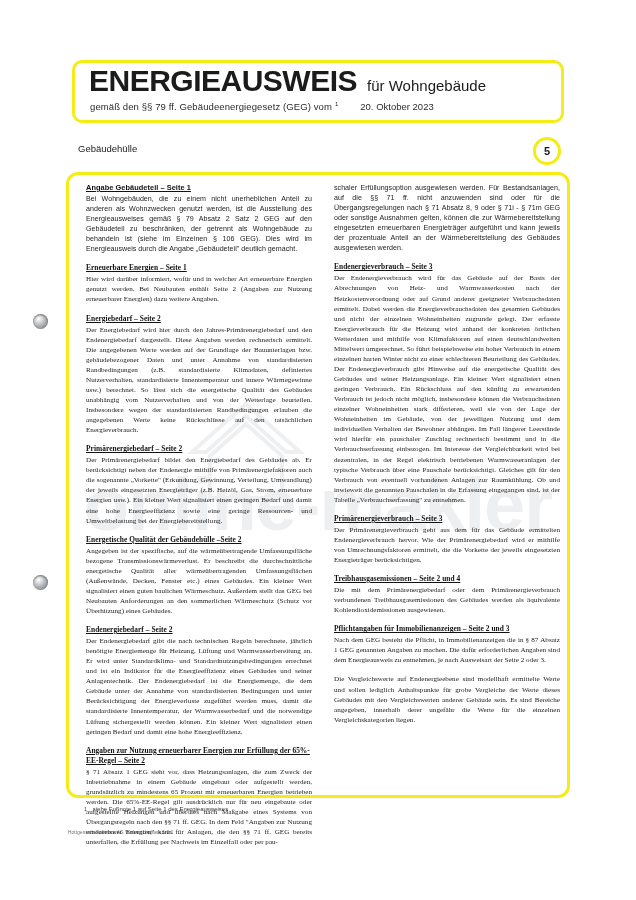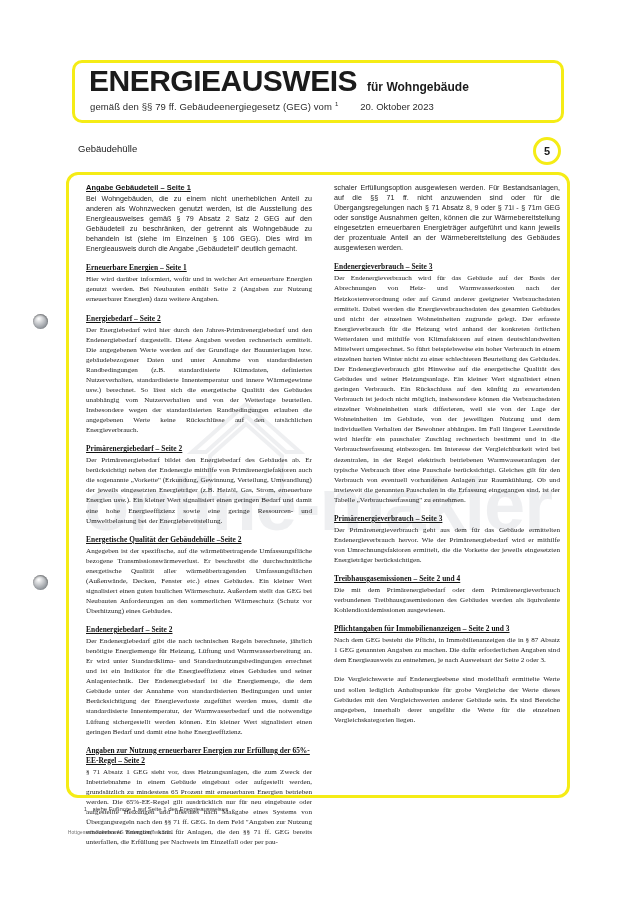--- a/index.html
+++ b/index.html
@@ -98,22 +98,22 @@
     gap: 10px;
   }
   .title-main {
     font-size: 30px;
     font-weight: bold;
     letter-spacing: -0.5px;
     color: #1b1b1b;
     line-height: 1.05;
   }
   .title-sub {
-    font-size: 12px;
-    font-weight: bold;
+    font-size: 15px;
+    font-weight: normal;
     color: #1b1b1b;
     text-align: center;
   }
   .subtitle-row {
     position: absolute;
     left: 15px;
     top: 38px;
     display: flex;
     align-items: flex-start;
     font-size: 9.5px;

